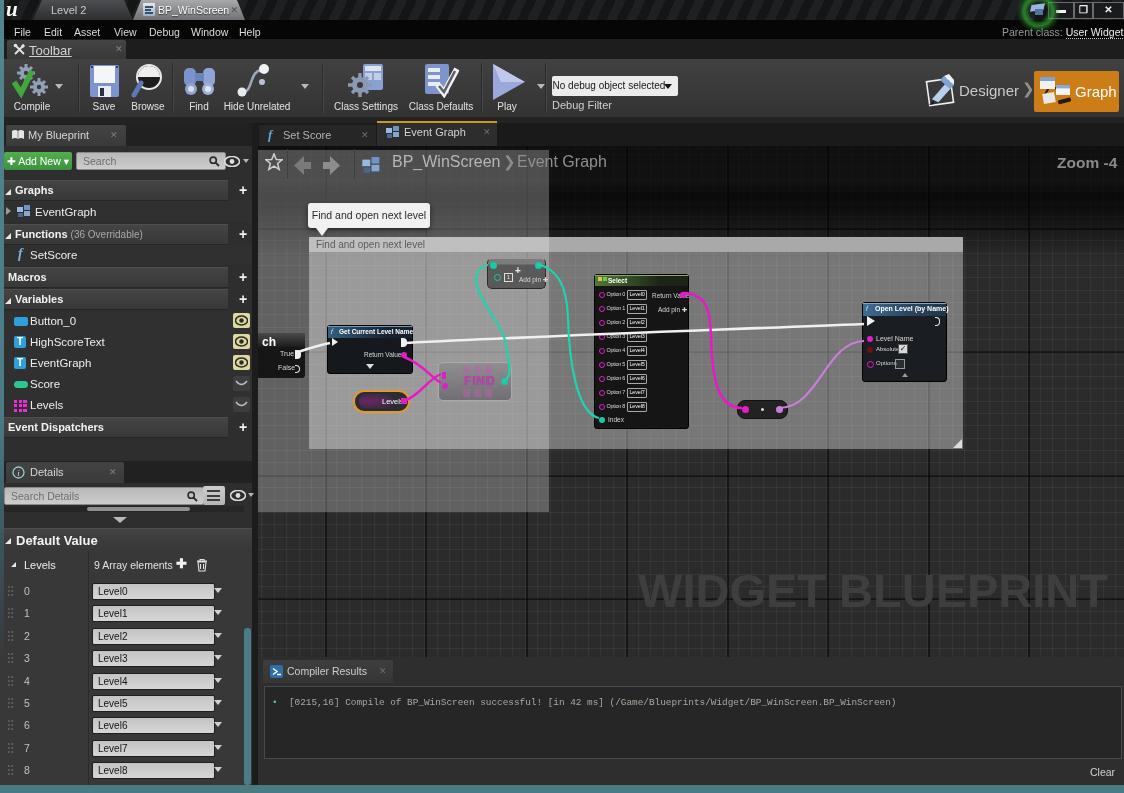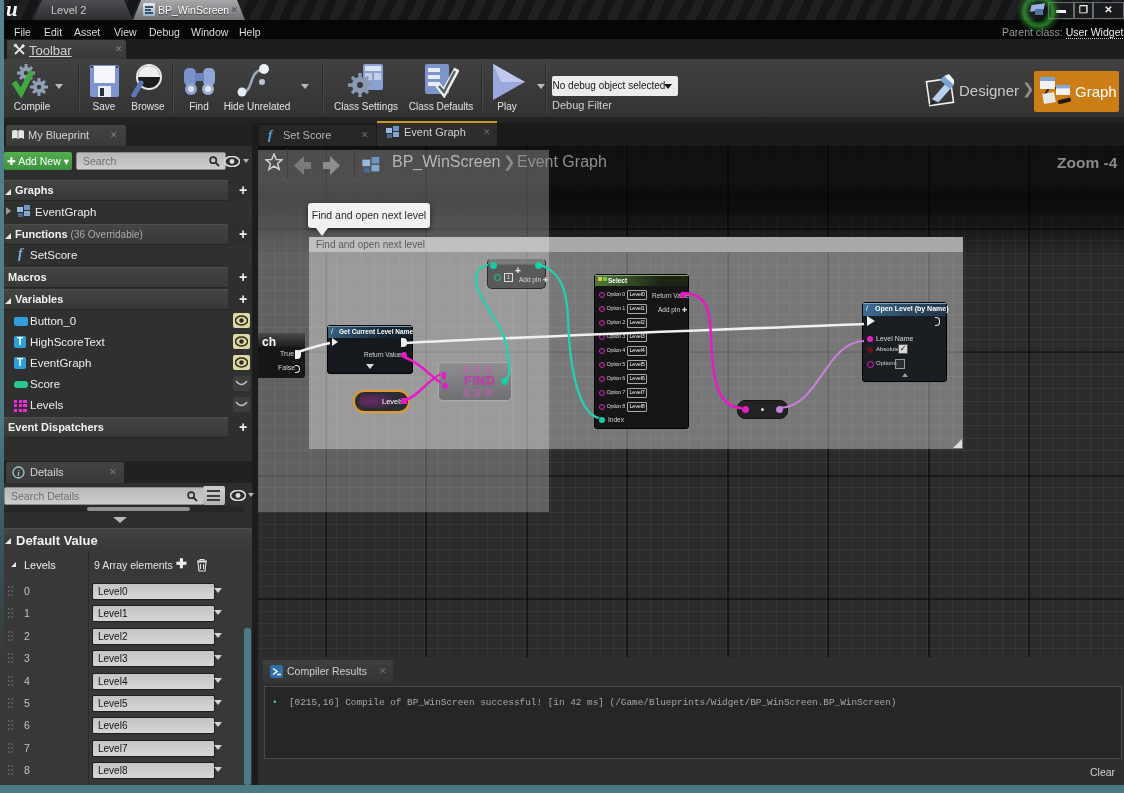--- a/index.html
+++ b/index.html
@@ -510,20 +510,21 @@
 <div class="cv" style="left:0;top:82px;width:866px;height:2px;background:rgba(0,0,0,0.5);"></div>
 <div class="cv" style="left:0;top:205.4px;width:866px;height:2px;background:rgba(0,0,0,0.5);"></div>
 <div class="cv" style="left:0;top:328.8px;width:866px;height:2px;background:rgba(0,0,0,0.5);"></div>
 <div class="cv" style="left:0;top:452.20000000000005px;width:866px;height:2px;background:rgba(0,0,0,0.5);"></div>
 <div class="cv" id="topshade"></div>
 <div class="cv" id="comment-hdr">Find and open next level</div>
 <div class="cv" id="comment-body">
       <span style="position:absolute;right:1px;bottom:1px;width:0;height:0;border-bottom:9px solid rgba(255,255,255,0.75);border-left:9px solid transparent;"></span>
     </div>
 <div class="cv" id="marquee"></div>
+<div class="cv" id="watermark">WIDGET BLUEPRINT</div>
 <div class="cv" id="zoomtxt">Zoom -4</div>
 <svg class="bc" style="left:7px;top:7px;" width="18" height="18" viewBox="0 0 18 18">
       <path d="M9,1 L11.3,6.5 L17,6.8 L12.6,10.5 L14.2,16.5 L9,13.2 L3.8,16.5 L5.4,10.5 L1,6.8 L6.7,6.5 z" fill="none" stroke="#cfcfcf" stroke-width="1.5"></path>
     </svg>
 <div class="bc bcsep" style="left:29px;"></div>
 <svg class="bc" style="left:36px;top:10px;" width="17" height="19" viewBox="0 0 17 19">
       <path d="M10,0 L0,9.5 L10,19 L10,13 L17,13 L17,6 L10,6 z" fill="#7a7a7a"></path>
     </svg>
 <svg class="bc" style="left:65px;top:10px;" width="17" height="19" viewBox="0 0 17 19">
       <path d="M7,0 L17,9.5 L7,19 L7,13 L0,13 L0,6 L7,6 z" fill="#8d8d8d"></path>

